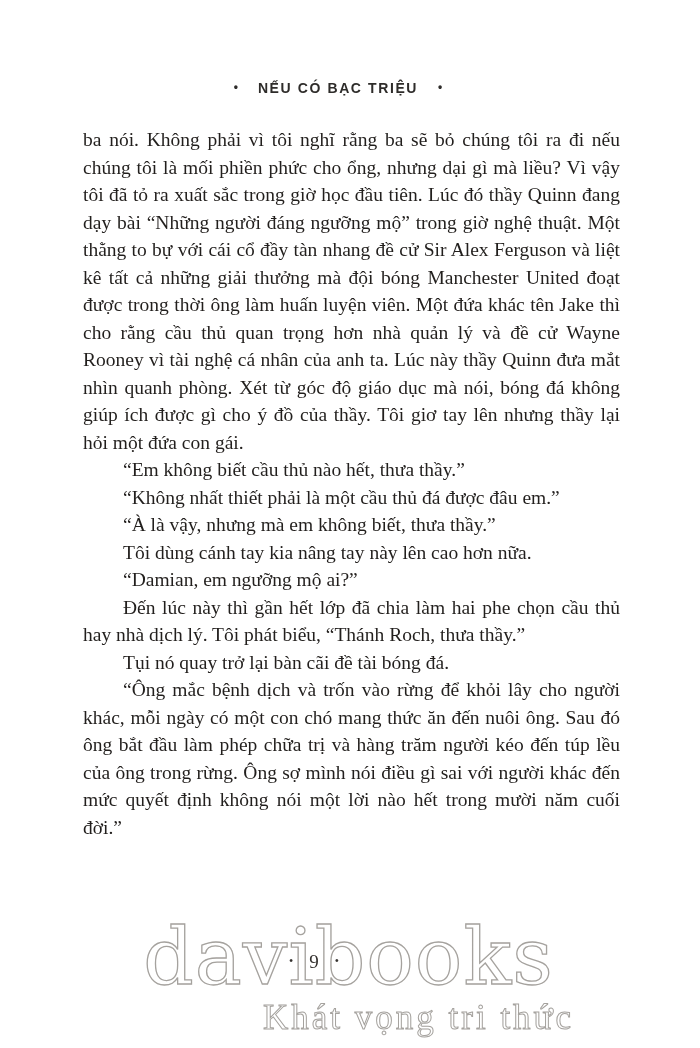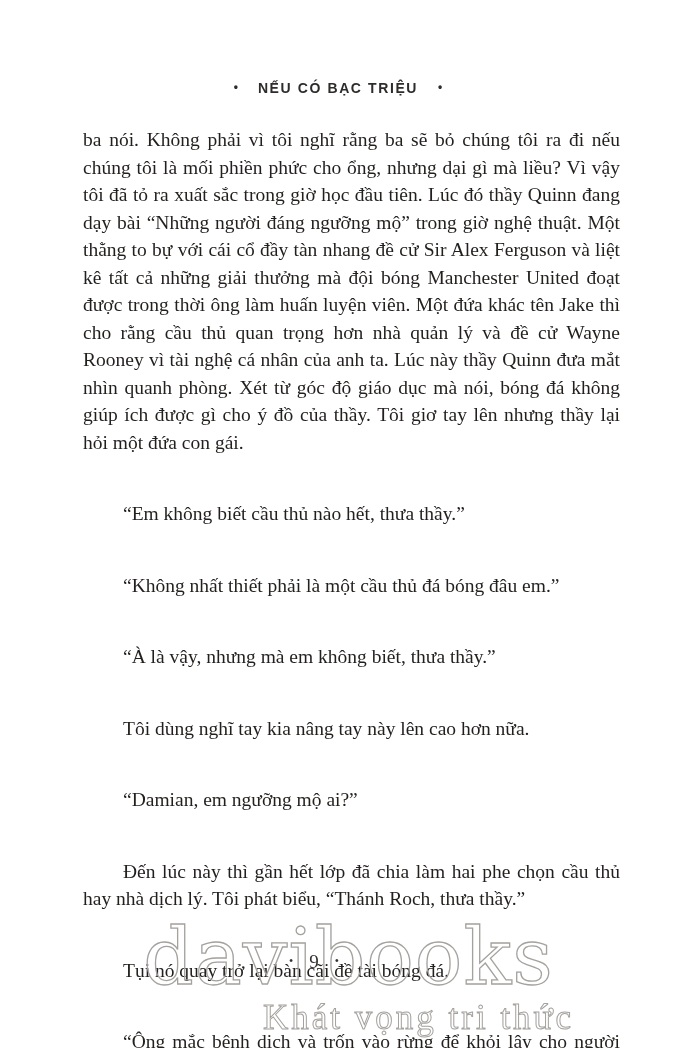--- a/index.html
+++ b/index.html
@@ -51,21 +51,21 @@
     top: 126px;
     left: 83px;
     width: 537px;
     font-size: 19.5px;
     line-height: 27.5px;
     color: var(--text);
     text-align: justify;
     text-justify: inter-word;
   }
   .text-block p.para { margin: 0; }
-  .text-block p.para.indent { text-indent: 40px; margin-top: 44px; }
+  .text-block p.para.indent { text-indent: 40px; }
   
   .page-footer {
     position: absolute;
     top: 950px;
     left: -36px;
     width: 700px;
     display: flex;
     justify-content: center;
     align-items: center;
     gap: 16px;
@@ -118,23 +118,23 @@
 
   <div class="running-header">
     <span class="bullet">•</span>
     <span>NẾU CÓ BẠC TRIỆU</span>
     <span class="bullet">•</span>
   </div>
 
   <div class="text-block">
       <p class="para">ba nói. Không phải vì tôi nghĩ rằng ba sẽ bỏ chúng tôi ra đi nếu chúng tôi là mối phiền phức cho ổng, nhưng dại gì mà liều? Vì vậy tôi đã tỏ ra xuất sắc trong giờ học đầu tiên. Lúc đó thầy Quinn đang dạy bài “Những người đáng ngưỡng mộ” trong giờ nghệ thuật. Một thằng to bự với cái cổ đầy tàn nhang đề cử Sir Alex Ferguson và liệt kê tất cả những giải thưởng mà đội bóng Manchester United đoạt được trong thời ông làm huấn luyện viên. Một đứa khác tên Jake thì cho rằng cầu thủ quan trọng hơn nhà quản lý và đề cử Wayne Rooney vì tài nghệ cá nhân của anh ta. Lúc này thầy Quinn đưa mắt nhìn quanh phòng. Xét từ góc độ giáo dục mà nói, bóng đá không giúp ích được gì cho ý đồ của thầy. Tôi giơ tay lên nhưng thầy lại hỏi một đứa con gái.</p>
       <p class="para indent">“Em không biết cầu thủ nào hết, thưa thầy.”</p>
-      <p class="para indent">“Không nhất thiết phải là một cầu thủ đá bóng đâu em.”</p>
+      <p class="para indent">“Không nhất thiết phải là một cầu thủ đá được đâu em.”</p>
       <p class="para indent">“À là vậy, nhưng mà em không biết, thưa thầy.”</p>
-      <p class="para indent">Tôi dùng nghĩ tay kia nâng tay này lên cao hơn nữa.</p>
+      <p class="para indent">Tôi dùng cánh tay kia nâng tay này lên cao hơn nữa.</p>
       <p class="para indent">“Damian, em ngưỡng mộ ai?”</p>
       <p class="para indent">Đến lúc này thì gần hết lớp đã chia làm hai phe chọn cầu thủ hay nhà dịch lý. Tôi phát biểu, “Thánh Roch, thưa thầy.”</p>
       <p class="para indent">Tụi nó quay trở lại bàn cãi đề tài bóng đá.</p>
       <p class="para indent">“Ông mắc bệnh dịch và trốn vào rừng để khỏi lây cho người khác, mỗi ngày có một con chó mang thức ăn đến nuôi ông. Sau đó ông bắt đầu làm phép chữa trị và hàng trăm người kéo đến túp lều của ông trong rừng. Ông sợ mình nói điều gì sai với người khác đến mức quyết định không nói một lời nào hết trong mười năm cuối đời.”</p>
     </div>
 
   <div class="page-footer">
     <span class="bullet">•</span>
     <span>9</span>
     <span class="bullet">•</span>

